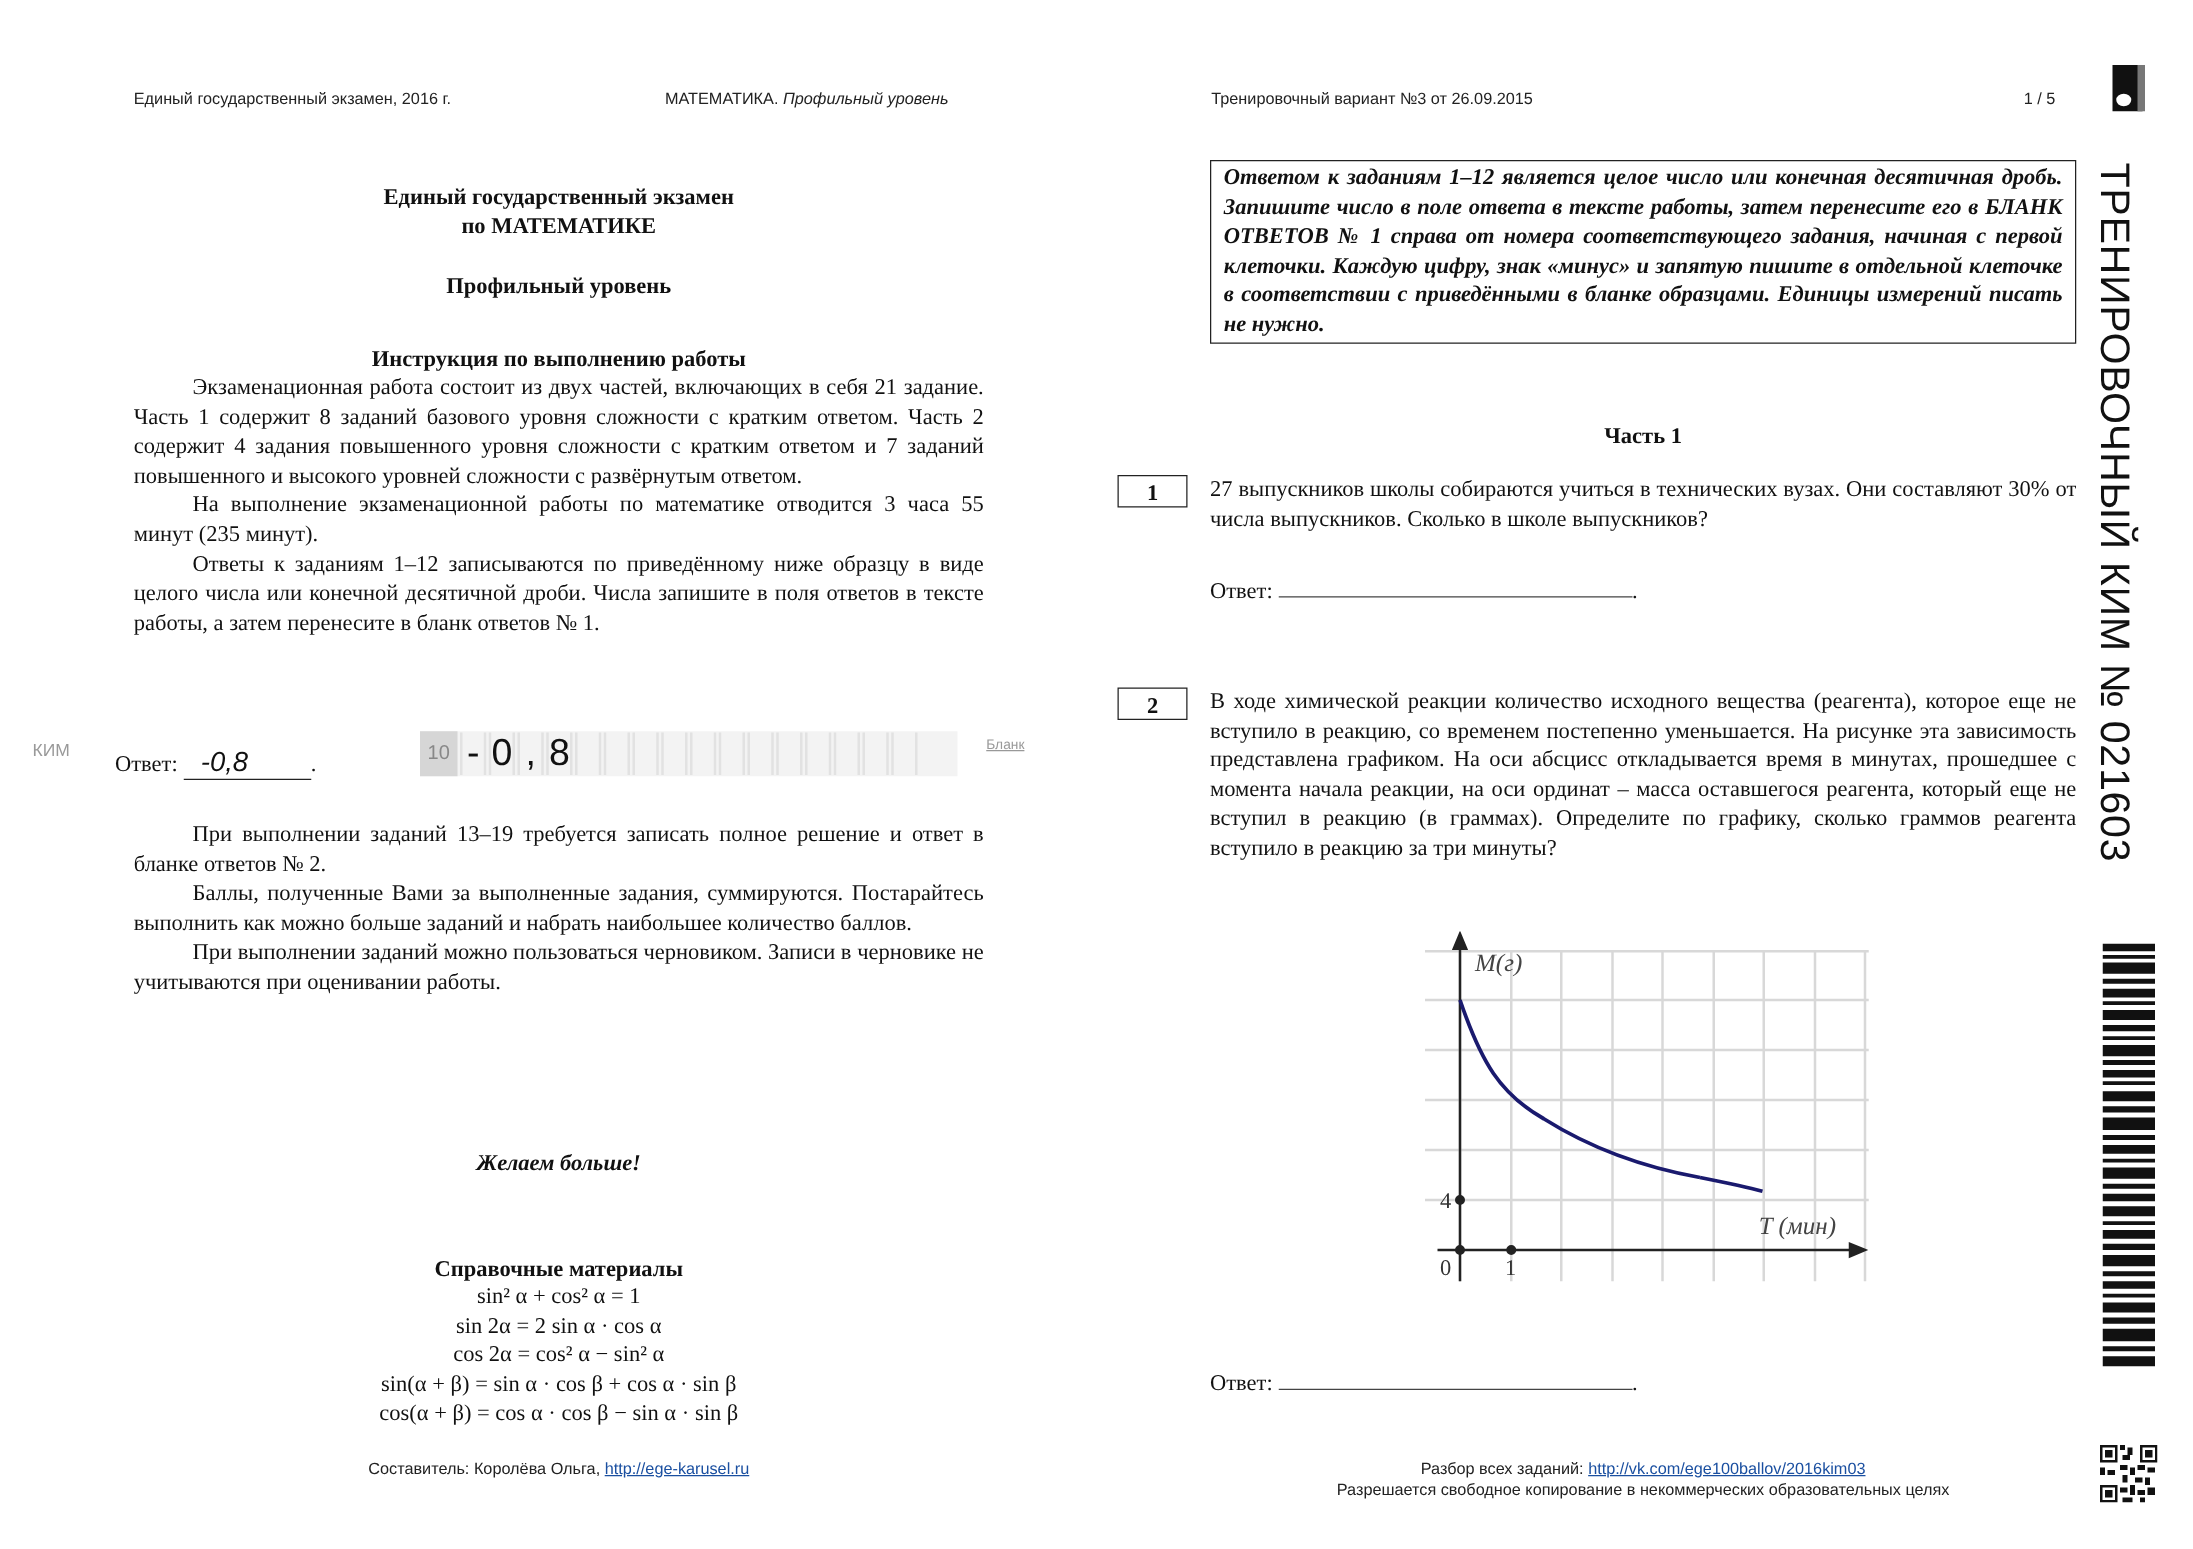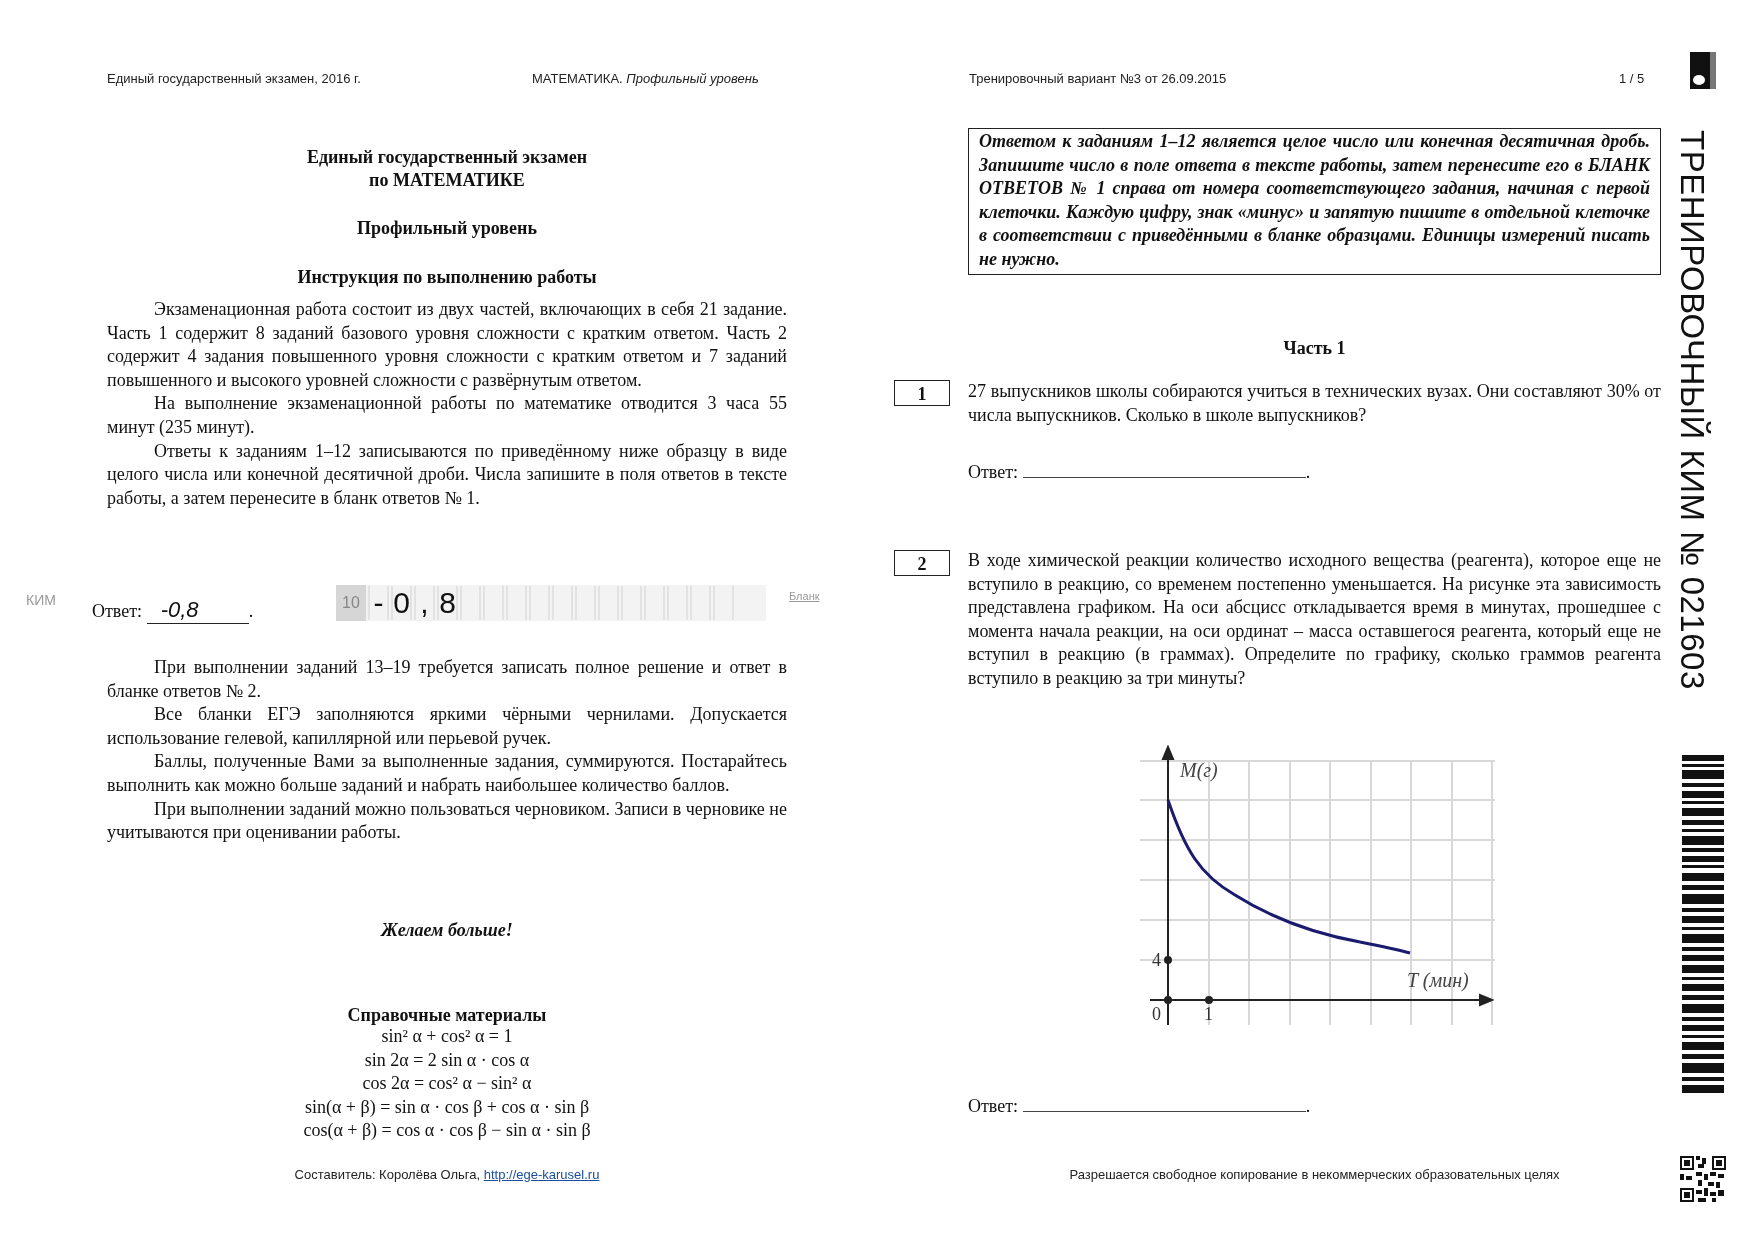--- a/index.html
+++ b/index.html
@@ -41,21 +41,21 @@
 <div class="abs hdr" style="left:1619px;">1 / 5</div>
 
 <div class="abs marker"></div>
 <div class="abs marker-bar"></div>
 
 <div class="abs center title" style="left:107px; width:680px; top:130px;">
   <div>Единый государственный экзамен</div>
   <div>по МАТЕМАТИКЕ</div>
 </div>
 <div class="abs center title" style="left:107px; width:680px; top:201px;">Профильный уровень</div>
-<div class="abs center title" style="left:107px; width:680px; top:250px;">Инструкция по выполнению работы</div>
+<div class="abs center title" style="left:107px; width:680px; top:260px;">Инструкция по выполнению работы</div>
 
 <div class="abs para" style="left:107px; width:680px; top:298px;">
   <p>Экзаменационная работа состоит из двух частей, включающих в себя 21 задание. Часть 1 содержит 8 заданий базового уровня сложности с кратким ответом. Часть 2 содержит 4 задания повышенного уровня сложности с кратким ответом и 7 заданий повышенного и высокого уровней сложности с развёрнутым ответом.</p>
   <p>На выполнение экзаменационной работы по математике отводится 3 часа 55 минут (235 минут).</p>
   <p>Ответы к заданиям 1–12 записываются по приведённому ниже образцу в виде целого числа или конечной десятичной дроби. Числа запишите в поля ответов в тексте работы, а затем перенесите в бланк ответов № 1.</p>
 </div>
 
 <div class="abs" style="left:26px; top:592px; font-family:'Liberation Sans',sans-serif; font-size:14px; color:#999;">КИМ</div>
 <div class="abs answer-label" style="left:92px; top:597px;">
   <span>Ответ:</span>
@@ -77,21 +77,20 @@
   <div class="cell"></div>
   <div class="cell"></div>
   <div class="cell"></div>
   <div class="cell"></div>
   <div class="cell"></div>
 </div>
 <div class="abs" style="left:789px; top:590px; font-family:'Liberation Sans',sans-serif; font-size:11px; color:#999; text-decoration:underline;">Бланк</div>
 
 <div class="abs para" style="left:107px; width:680px; top:656px;">
   <p>При выполнении заданий 13–19 требуется записать полное решение и ответ в бланке ответов № 2.</p>
-  <p>Все бланки ЕГЭ заполняются яркими чёрными чернилами. Допускается использование гелевой, капиллярной или перьевой ручек.</p>
   <p>Баллы, полученные Вами за выполненные задания, суммируются. Постарайтесь выполнить как можно больше заданий и набрать наибольшее количество баллов.</p>
   <p>При выполнении заданий можно пользоваться черновиком. Записи в черновике не учитываются при оценивании работы.</p>
 </div>
 
 <div class="abs center" style="left:107px; width:680px; top:920px; font-size:18px; font-weight:bold; font-style:italic;">Желаем больше!</div>
 <div class="abs center title" style="left:107px; width:680px; top:988px;">Справочные материалы</div>
 
 <div class="abs" style="left:107px; width:680px; top:1025px;">
   <div class="formula">sin² α + cos² α = 1</div>
   <div class="formula">sin 2α = 2 sin α · cos α</div>
@@ -156,20 +155,24 @@
   <text x="12" y="275" font-family="Liberation Serif, serif" font-size="18" fill="#333">0</text>
   <text x="64" y="275" font-family="Liberation Serif, serif" font-size="18" fill="#333">1</text>
 </svg>
 
 <div class="abs answer-label" style="left:968px; top:1093px;">
   <span>Ответ:</span>
   <span class="answer-line" style="width:283px;"></span><span>.</span>
 </div>
 
 <div class="abs foot" style="left:968px; width:693px; top:1166px;">
+  <div>
+    <span>Разбор всех заданий:</span>
+    <a>http://vk.com/ege100ballov/2016kim03</a>
+  </div>
   <div>Разрешается свободное копирование в некоммерческих образовательных целях</div>
 </div>
 
 <div class="abs side-title">
   <span>ТРЕНИРОВОЧНЫЙ КИМ № 021603</span>
 </div>
 
 <svg class="abs barcode" viewBox="0 0 42 350">
   <g fill="#111">
     <rect x="0" y="4" width="42" height="6"></rect>

